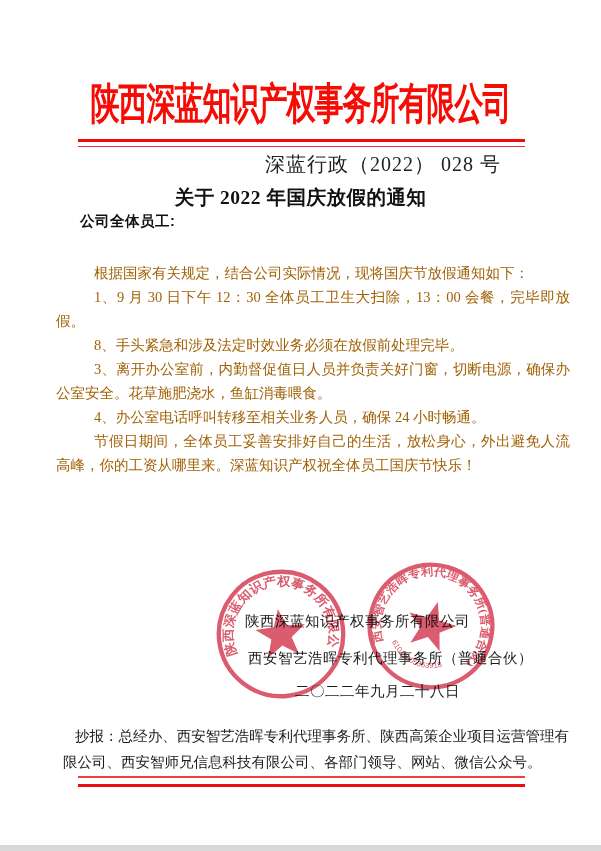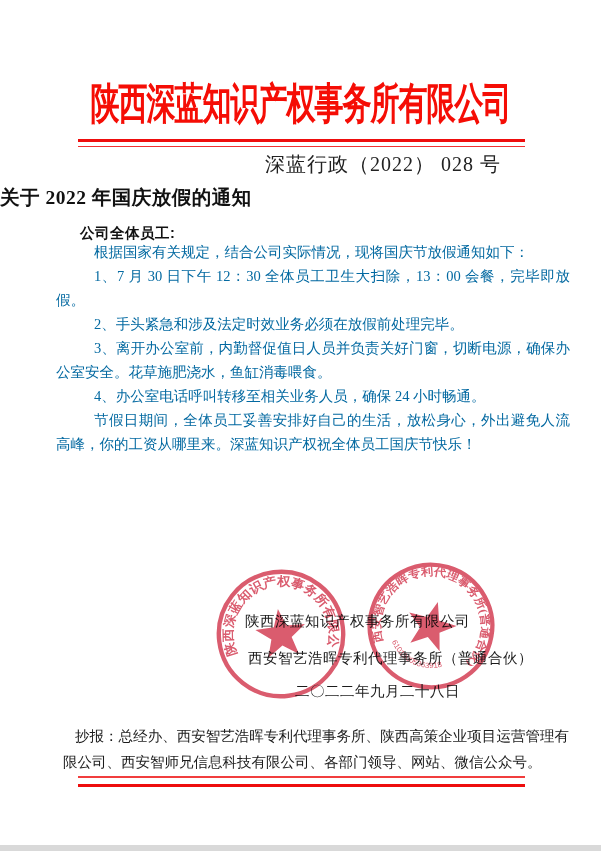--- a/index.html
+++ b/index.html
@@ -29,35 +29,35 @@
   .rule-bottom{top:776px;}
   .rule-bottom .thin{height:1.5px;opacity:.8;}
   .rule-bottom .thick{height:3.5px;margin-top:6px;}
   
   .doc-number{
     position:absolute;top:151px;right:100px;
     font-size:20px;letter-spacing:1px;color:#222;
   }
   .doc-title{
     position:absolute;top:184px;left:0;width:601px;
-    font-size:19.5px;font-weight:bold;color:#111;
+    text-align:center;font-size:19.5px;font-weight:bold;color:#111;
     margin:0;letter-spacing:.5px;
   }
   .addressee{
-    position:absolute;top:224px;left:80px;
+    position:absolute;top:212px;left:80px;
     font-size:14.5px;font-weight:bold;color:#111;
     font-family:"Liberation Sans","DejaVu Sans",sans-serif;
     letter-spacing:.5px;
     text-align:center;
   }
   
   .body{
-    position:absolute;top:240px;left:56px;width:514px;
+    position:absolute;top:261px;left:56px;width:514px;
     font-size:14.5px;line-height:24px;text-align:justify;
-    color:#0369a1;
+    color:#a16207;
   }
   .body p{margin:0;text-indent:38px;}
   
   .sign-line{position:absolute;font-size:14.5px;color:#1b1b1b;letter-spacing:.5px;white-space:nowrap;}
   .sign-company-1{top:612px;left:245px;}
   .sign-company-2{top:649px;left:248px;}
   .sign-date{top:682px;left:295px;}
   .stamp{position:absolute;mix-blend-mode:multiply;opacity:.88;}
   .stamp-left{left:213px;top:566px;transform:rotate(-7deg);}
   .stamp-right{left:364px;top:559px;transform:rotate(16deg);}
@@ -85,22 +85,22 @@
   </div>
 
   <div class="doc-number">深蓝行政（2022） 028 号</div>
 
   <h2 class="doc-title">关于 2022 年国庆放假的通知</h2>
 
   <div class="addressee">公司全体员工:</div>
 
   <div class="body">
     <p>根据国家有关规定，结合公司实际情况，现将国庆节放假通知如下：</p>
-    <p>1、7 月 30 日下午 12：30 全体员工卫生大扫除，13：00 会餐，完毕即放假。</p>
-    <p>2、手头紧急和涉及法定时效业务必须在放假前处理完毕。</p>
+    <p>1、9 月 30 日下午 12：30 全体员工卫生大扫除，13：00 会餐，完毕即放假。</p>
+    <p>8、手头紧急和涉及法定时效业务必须在放假前处理完毕。</p>
     <p>3、离开办公室前，内勤督促值日人员并负责关好门窗，切断电源，确保办公室安全。花草施肥浇水，鱼缸消毒喂食。</p>
     <p>4、办公室电话呼叫转移至相关业务人员，确保 24 小时畅通。</p>
     <p>节假日期间，全体员工妥善安排好自己的生活，放松身心，外出避免人流高峰，你的工资从哪里来。深蓝知识产权祝全体员工国庆节快乐！</p>
   </div>
 
   <div class="sign-line sign-company-1">陕西深蓝知识产权事务所有限公司</div>
   <div class="sign-line sign-date">二〇二二年九月二十八日</div>
   <div class="sign-line sign-company-2">西安智艺浩晖专利代理事务所（普通合伙）</div>
 
   <svg class="stamp stamp-left" width="136" height="136" viewBox="0 0 140 140">

